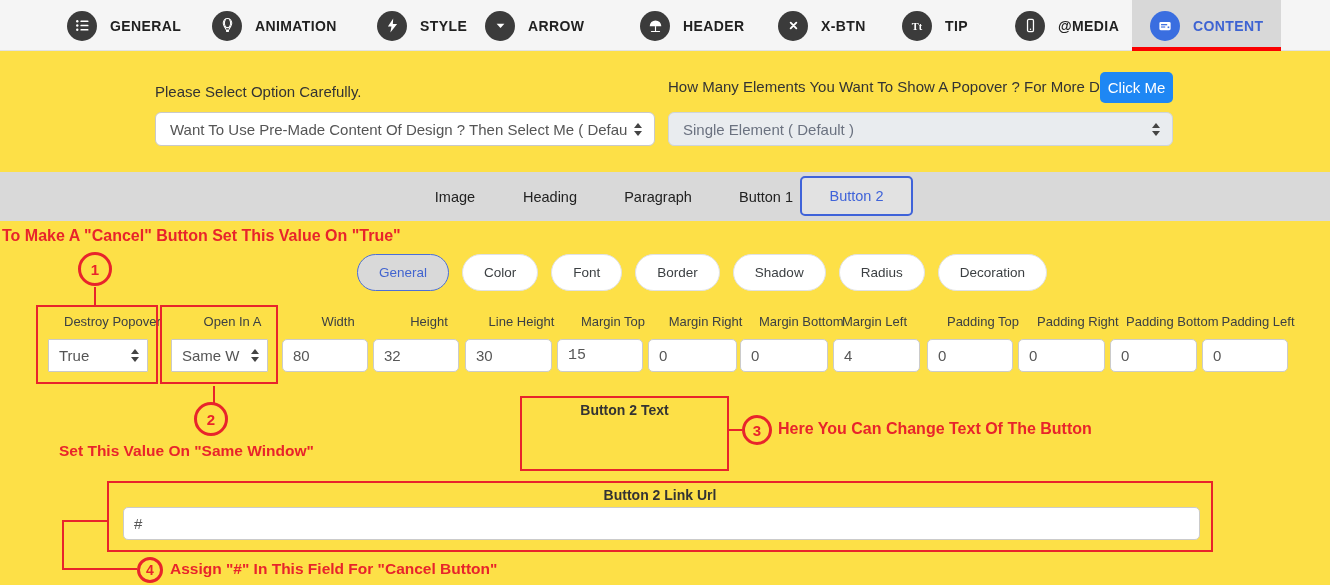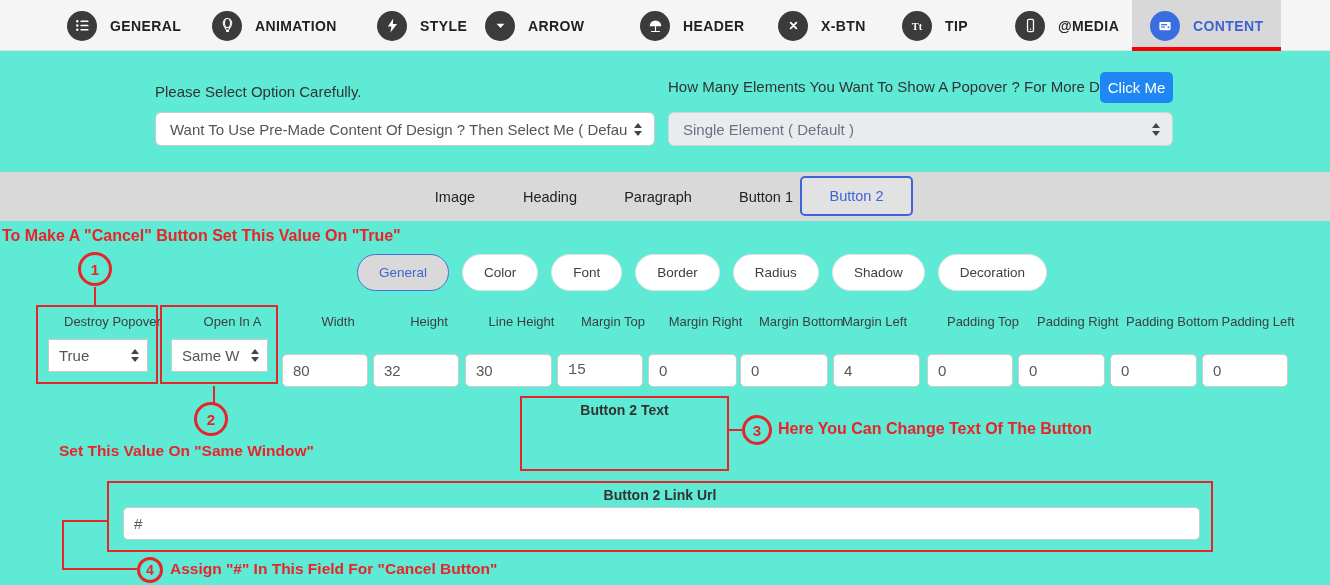--- a/index.html
+++ b/index.html
@@ -1,17 +1,17 @@
 <!DOCTYPE html>
 <html><head>
 <meta charset="utf-8">
 <style>
   * { margin:0; padding:0; box-sizing:border-box; }
   body { font-family:"Liberation Sans", sans-serif; background:#fff; }
-  #app { position:relative; width:1330px; height:585px; background:#5eead4; overflow:hidden; }
+  #app { position:relative; width:1330px; height:585px; background:#fde047; overflow:hidden; }
 
   
   .topnav { position:absolute; left:0; top:0; width:1330px; height:51px; background:#f5f5f5; border-bottom:1px solid #e2e2e2; }
   .nav-item { position:absolute; top:0; height:51px; display:flex; align-items:center; gap:13px; cursor:pointer; }
   .nav-ico { width:30px; height:30px; border-radius:50%; background:#3b3b3b; display:flex; align-items:center; justify-content:center; flex:0 0 auto; }
   .nav-lbl { font-size:14px; font-weight:600; color:#212121; letter-spacing:.4px; }
   .nav-active-bg { position:absolute; left:1132px; top:0; width:149px; height:51px; background:#d8d8d8; }
   .nav-active-bar { position:absolute; left:1132px; top:47px; width:149px; height:4px; background:#fa0000; }
   .nav-item.active .nav-ico { background:#3a6ee0; }
   .nav-item.active .nav-lbl { color:#3e63d2; }
@@ -31,21 +31,21 @@
   .strip-tab { position:absolute; top:189px; font-size:14.5px; font-weight:500; color:#222; text-align:center; cursor:pointer; }
   .strip-tab.active-box { top:176px; height:40px; line-height:36px; background:#e2e2e2; border:2px solid #3f63d9; border-radius:5px; color:#3f63d9; }
 
   
   .pills { position:absolute; left:357px; top:254px; display:flex; gap:13px; }
   .pill { height:37px; padding:0 21px; border:1px solid #e0e1e5; border-radius:18.5px; background:#fff; display:flex; align-items:center; font-size:13.5px; color:#3c4043; cursor:pointer; }
   .pill.active { background:#d9d9d9; border-color:#4b6fd8; color:#4264cf; }
 
   
   .f-label { position:absolute; top:314px; font-size:13px; color:#3c4043; text-align:center; white-space:nowrap;padding-left:26px; }
-  .inp { position:absolute; top:354px; height:33px; border:1px solid #cbcbcb; border-radius:5px; font-size:15px; color:#575757; padding:5px 10px; font-family:"Liberation Sans",sans-serif; background:#fff; }
+  .inp { position:absolute; top:339px; height:33px; border:1px solid #cbcbcb; border-radius:5px; font-size:15px; color:#575757; padding:5px 10px; font-family:"Liberation Sans",sans-serif; background:#fff; }
   .f-select { top:339px; height:33px; border-radius:1px; padding:0 8px 0 10px; }
 
   
   .grp-label { position:absolute; font-size:14px; font-weight:700; color:#333; text-align:center; }
   .grp-input { position:absolute; height:31px; border:1px solid #cbcbcb; border-radius:5px; font-size:15px; color:#575757; padding:0 10px; font-family:"Liberation Sans",sans-serif; }
 
   
   .red-box { position:absolute; border:2px solid #e8242b; background:transparent; pointer-events:none; }
   .red-line { position:absolute; background:#e8242b; pointer-events:none; }
   .marker { position:absolute; border:3px solid #e8242b; border-radius:50%; color:#e8242b; font-weight:700; display:flex; align-items:center; justify-content:center; background:transparent; }
@@ -183,22 +183,22 @@
   <div class="strip-tab" style="left:518px; width:64px">Heading</div>
   <div class="strip-tab" style="left:620px; width:76px">Paragraph</div>
   <div class="strip-tab" style="left:733px; width:66px">Button 1</div>
   <div class="strip-tab active-box" style="left:800px; width:113px">Button 2</div>
 
   <div class="pills">
     <div class="pill active">General</div>
     <div class="pill">Color</div>
     <div class="pill">Font</div>
     <div class="pill">Border</div>
+    <div class="pill">Shadow</div>
     <div class="pill">Radius</div>
-    <div class="pill">Shadow</div>
     <div class="pill">Decoration</div>
   </div>
 
   <div class="f-label" style="left:38px; width:120px">Destroy Popover</div>
   <div class="f-label" style="left:161px; width:117px">Open In A</div>
   <div class="f-label" style="left:275px; width:100px">Width</div>
   <div class="f-label" style="left:366px; width:100px">Height</div>
   <div class="f-label" style="left:458px; width:101px">Line Height</div>
   <div class="f-label" style="left:550px; width:100px">Margin Top</div>
   <div class="f-label" style="left:641px; width:103px">Margin Right</div>

